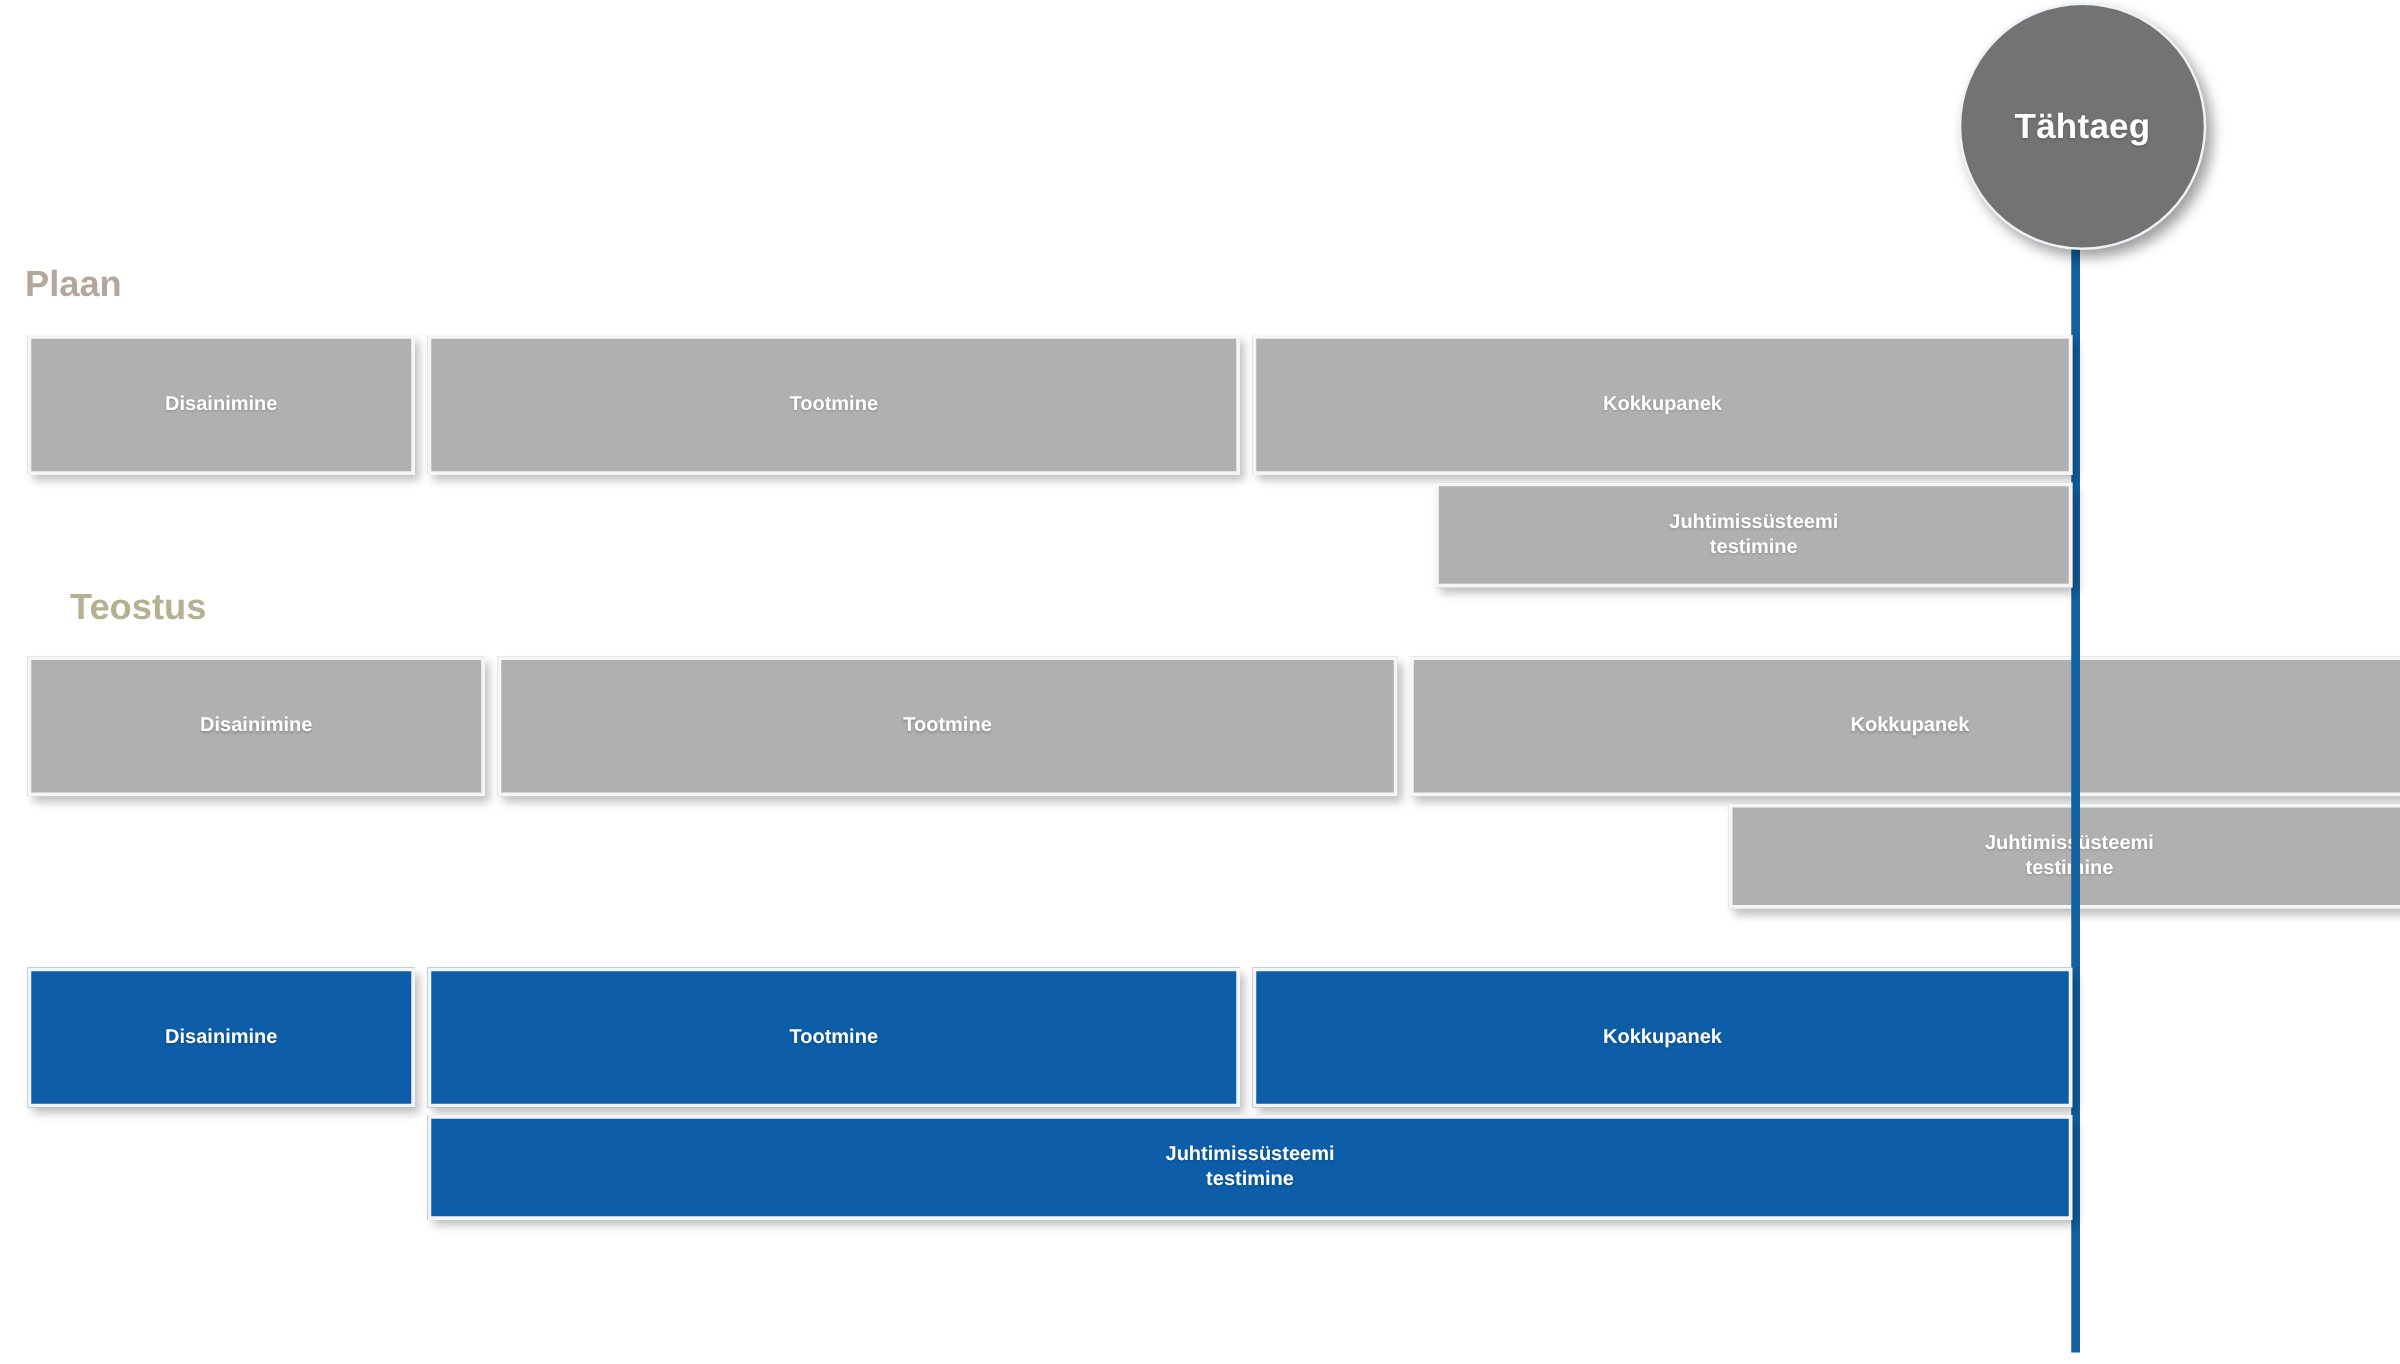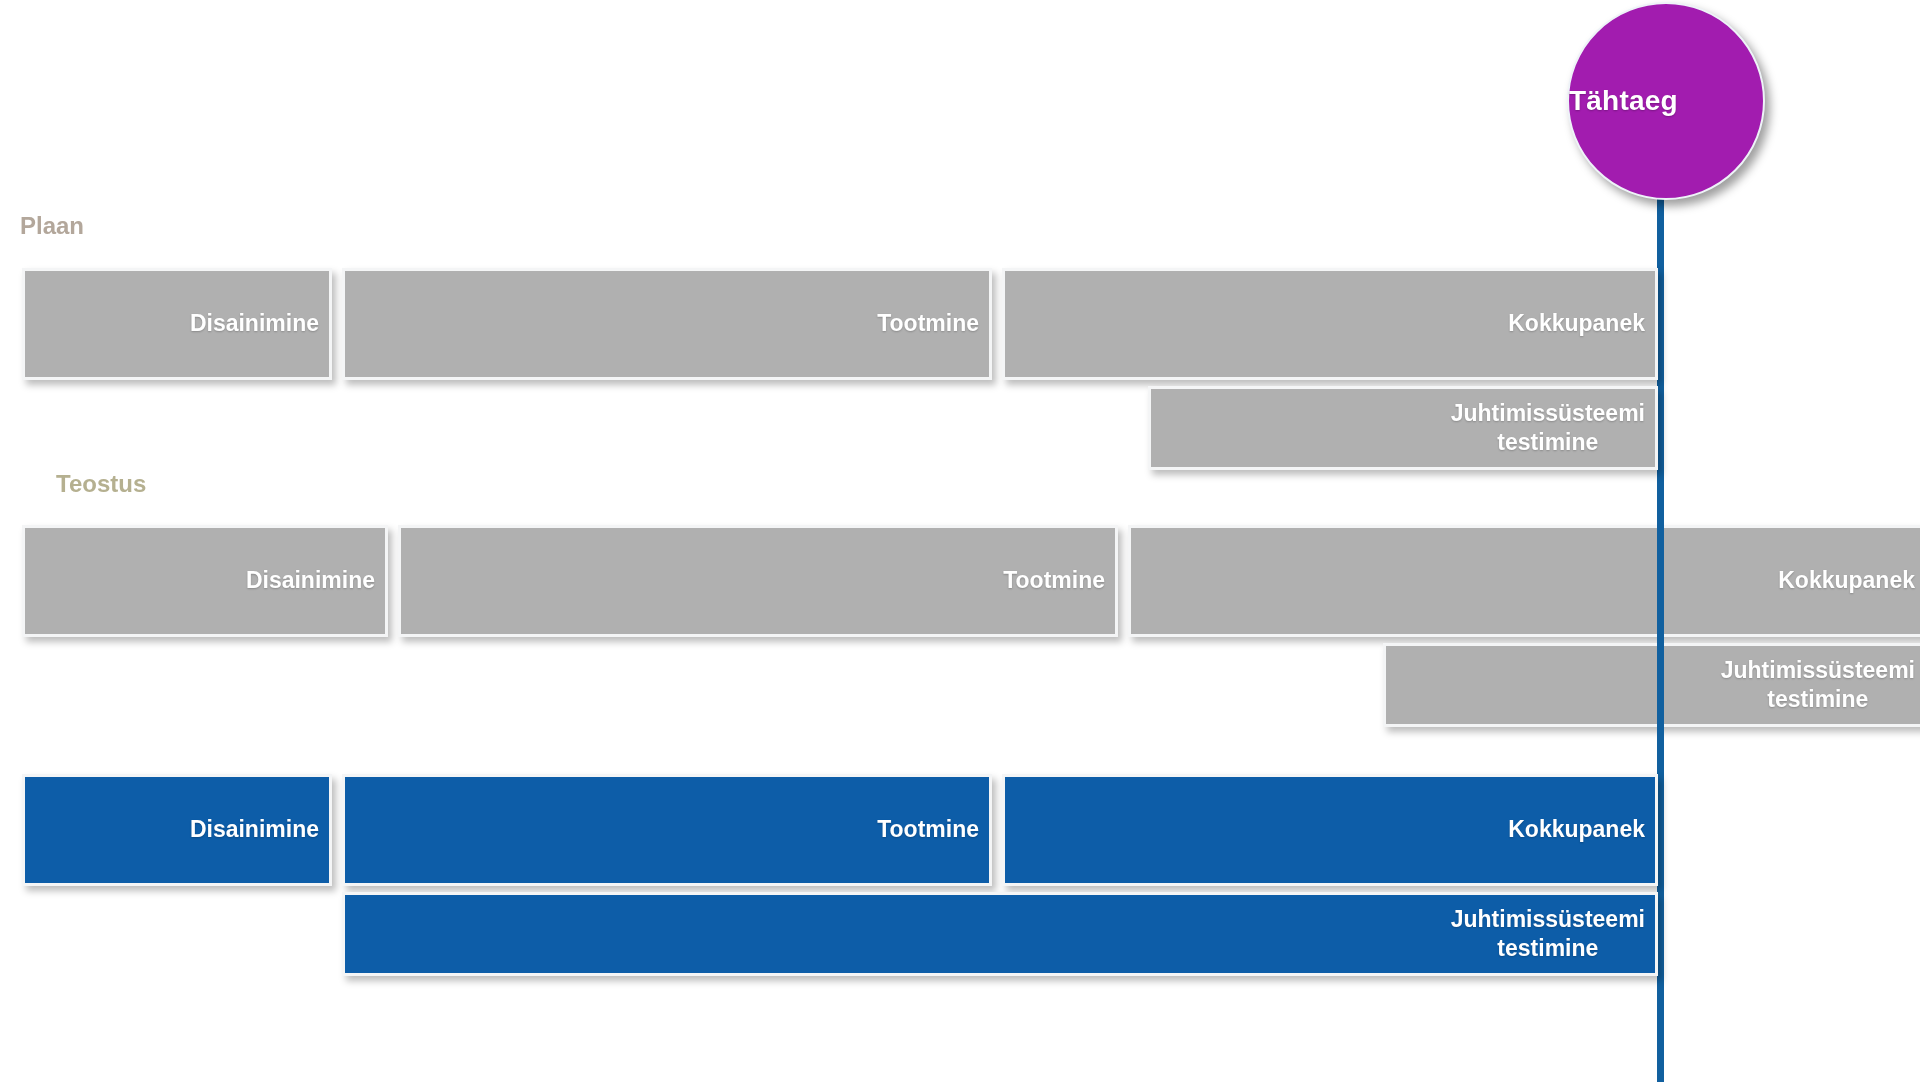--- a/index.html
+++ b/index.html
@@ -33,54 +33,55 @@
     background: #11609f;
     z-index: 1;
   }
   .milestone-circle {
     position: absolute;
     left: 1567px;
     top: 2px;
     width: 194px;
     height: 194px;
     border-radius: 50%;
-    background: #a21caf;
+    background: #737373;
     border: 2px solid #eef3f8;
     box-shadow: 5px 6px 10px rgba(0,0,0,0.38);
     z-index: 5;
     display: flex;
     align-items: center;
+    justify-content: center;
   }
   .milestone-circle .label {
     color: #ffffff;
     font-size: 28px;
     font-weight: bold;
     letter-spacing: 0.2px;
     text-shadow: 0 1px 2px rgba(0,0,0,0.25);
   }
 
   
   .group-title {
     position: absolute;
-    font-size: 24px;
+    font-size: 29px;
     font-weight: bold;
     white-space: nowrap;
     z-index: 4;
   }
 
   
   .bar {
     position: absolute;
     box-sizing: border-box;
     display: flex;
     align-items: center;
-    justify-content: flex-end;
+    justify-content: center;
     text-align: center;
     color: #ffffff;
-    font-size: 23px;
+    font-size: 16px;
     font-weight: bold;
     line-height: 1.28;
     border: 3px solid #f4f5f6;
     box-shadow: 4px 5px 7px rgba(0,0,0,0.26);
     z-index: 3;
   }
   .bar .bar-label {
     text-shadow: 0 1px 2px rgba(0,0,0,0.22);
     padding: 0 10px;
   }

